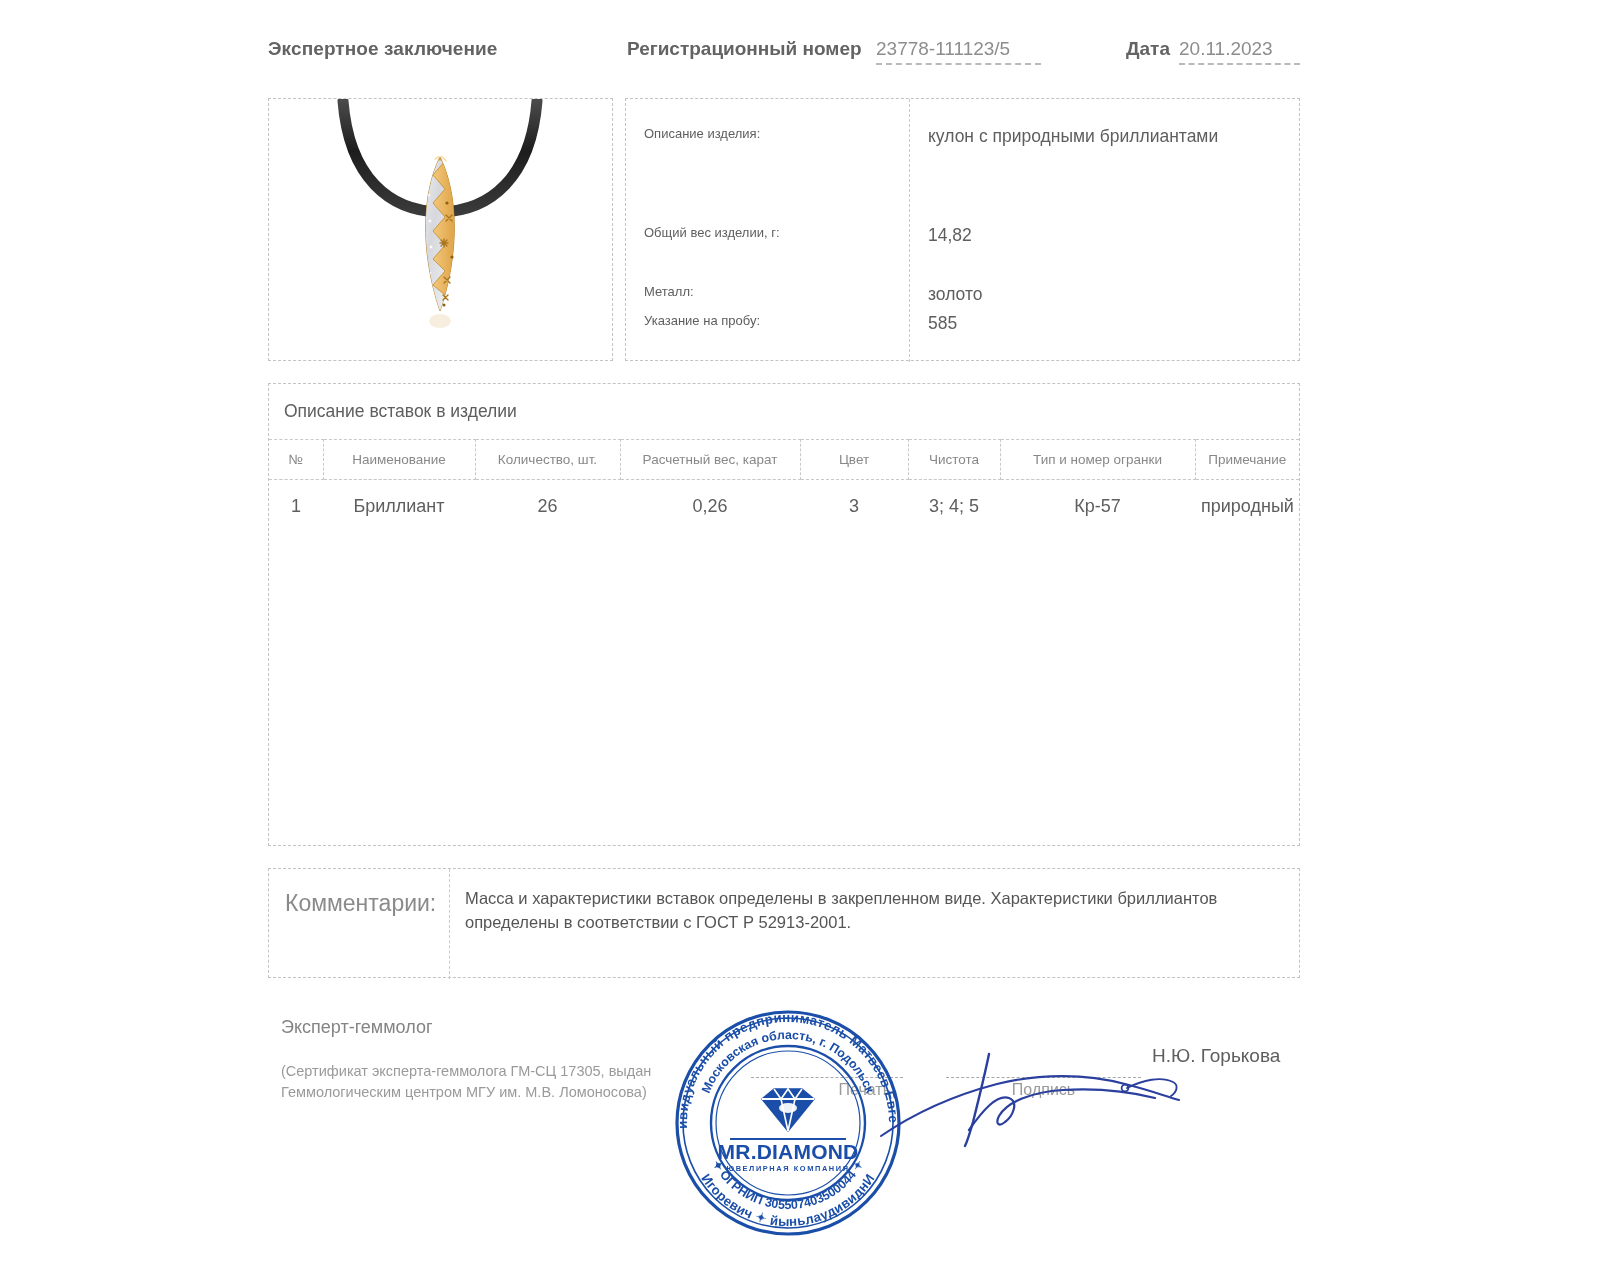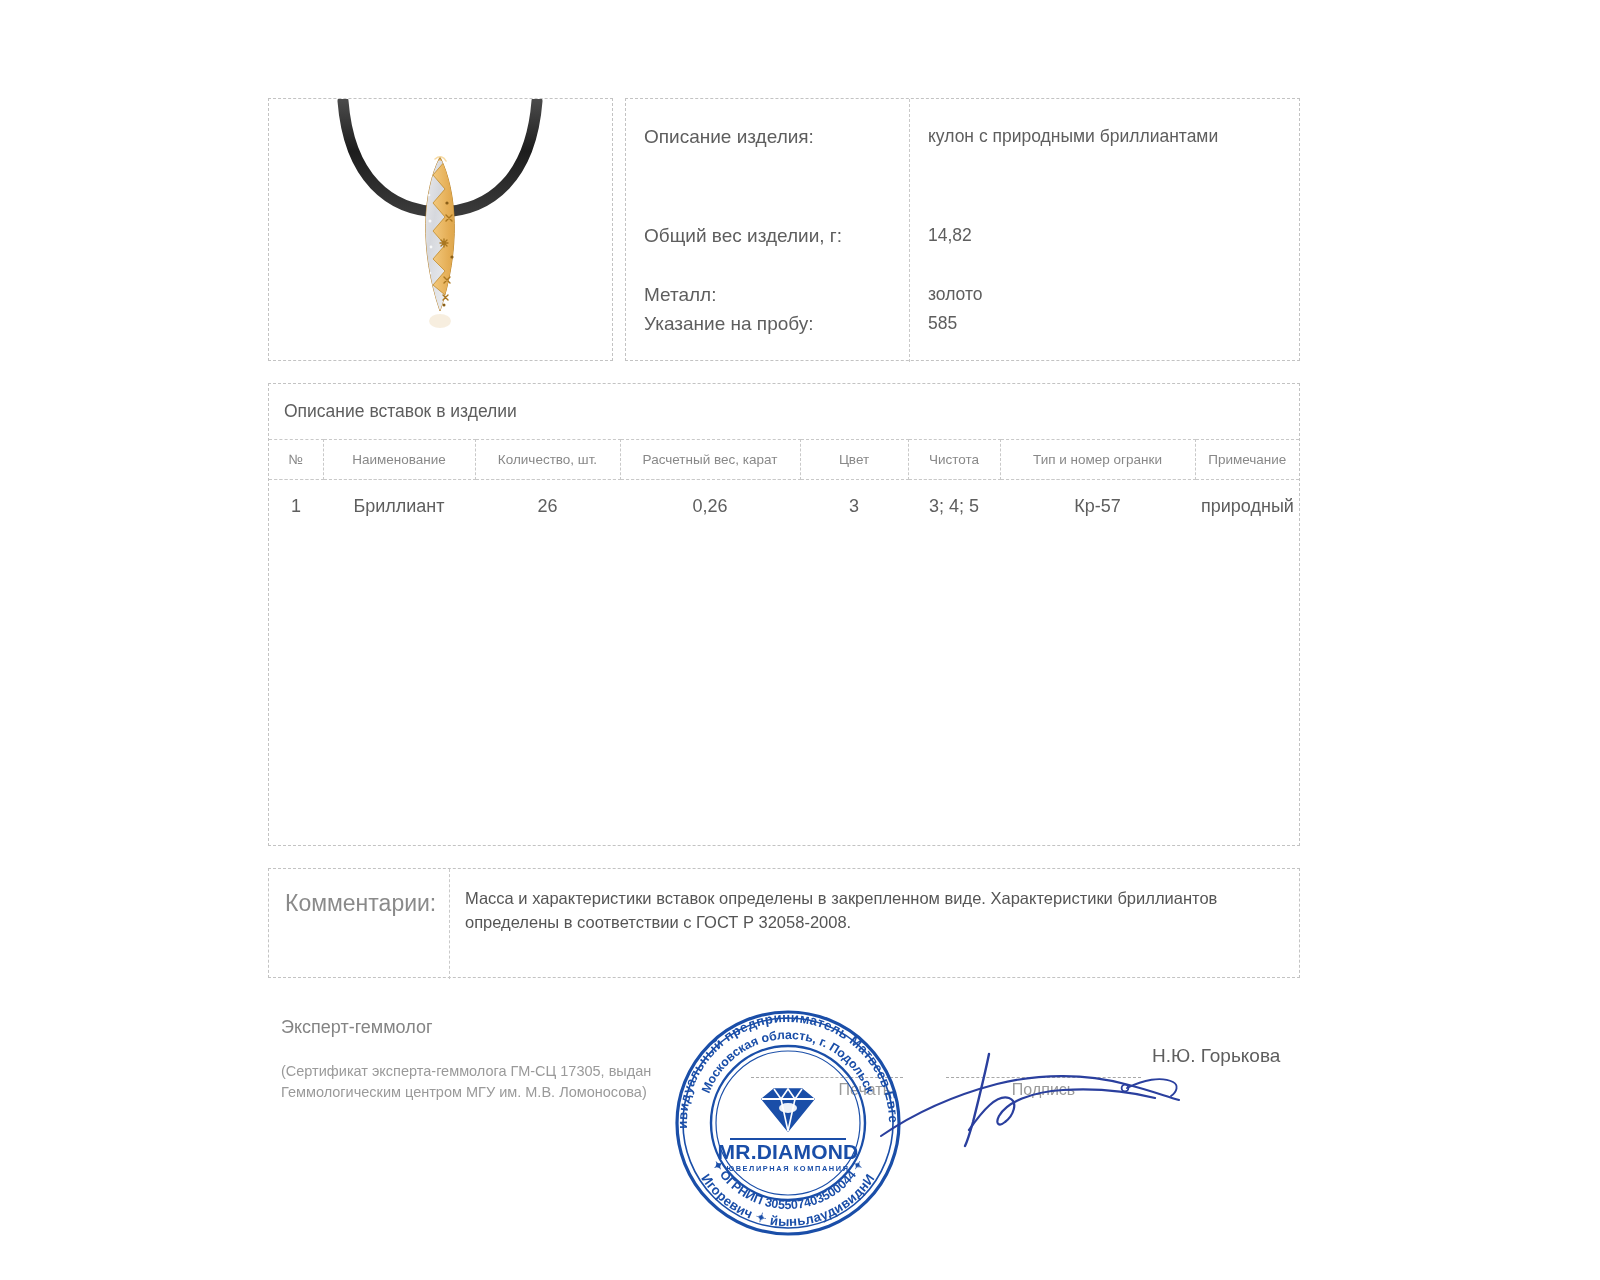--- a/index.html
+++ b/index.html
@@ -84,21 +84,21 @@
   }
   .spec-divider {
     position: absolute;
     left: 283px; top: 0;
     width: 0; height: 263px;
     border-left: 1px dashed #c9c9c9;
   }
   .spec-label {
     position: absolute;
     left: 18px;
-    font-size: 19px; color: #5e5e5e;
+    font-size: 13px; color: #5e5e5e;
     white-space: nowrap;
     text-align: center;
   }
   .spec-value {
     position: absolute;
     left: 302px;
     font-size: 17.5px; color: #5e5e5e;
     white-space: nowrap;
   }
   .r1 { top: 27px; }
@@ -251,20 +251,27 @@
     left: 605px; top: 10px;
     width: 330px; height: 130px;
   }
 </style>
 </head>
 <body>
 
 <div class="page">
   <div class="doc">
 
+    <div class="header">
+      <div class="hdr-title">Экспертное заключение</div>
+      <div class="hdr-reg-label">Регистрационный номер</div>
+      <div class="hdr-reg-value">23778-111123/5</div>
+      <div class="hdr-date-label">Дата</div>
+      <div class="hdr-date-value">20.11.2023</div>
+    </div>
 
     <div class="toprow">
 
       <div class="photo-box">
         <svg class="pendant-svg" width="343" height="261" viewBox="0 0 343 261">
           <defs>
             <linearGradient id="goldA" x1="0" y1="0" x2="1" y2="0">
               <stop offset="0%" stop-color="#d99c3e"></stop>
               <stop offset="35%" stop-color="#f0c172"></stop>
               <stop offset="70%" stop-color="#e8b45f"></stop>
@@ -379,21 +386,21 @@
               <td class="c-note">природный</td>
             </tr>
           </tbody>
         </table>
       </div>
     </div>
 
     <div class="comments">
       <div class="comments-divider"></div>
       <div class="comments-label">Комментарии:</div>
-      <div class="comments-text">Масса и характеристики вставок определены в закрепленном виде. Характеристики бриллиантов определены в соответствии с ГОСТ Р 32058-2008.</div>
+      <div class="comments-text">Масса и характеристики вставок определены в закрепленном виде. Характеристики бриллиантов определены в соответствии с ГОСТ Р 52913-2001.</div>
     </div>
 
     <div class="footer">
       <div class="expert-title">Эксперт-геммолог</div>
       <div class="expert-cert">(Сертификат эксперта-геммолога ГМ-СЦ 17305, выдан Геммологическим центром МГУ им. М.В. Ломоносова)</div>
 
       <div class="seal-line"></div>
       <div class="seal-caption">Печать</div>
 
       <div class="sign-line"></div>

